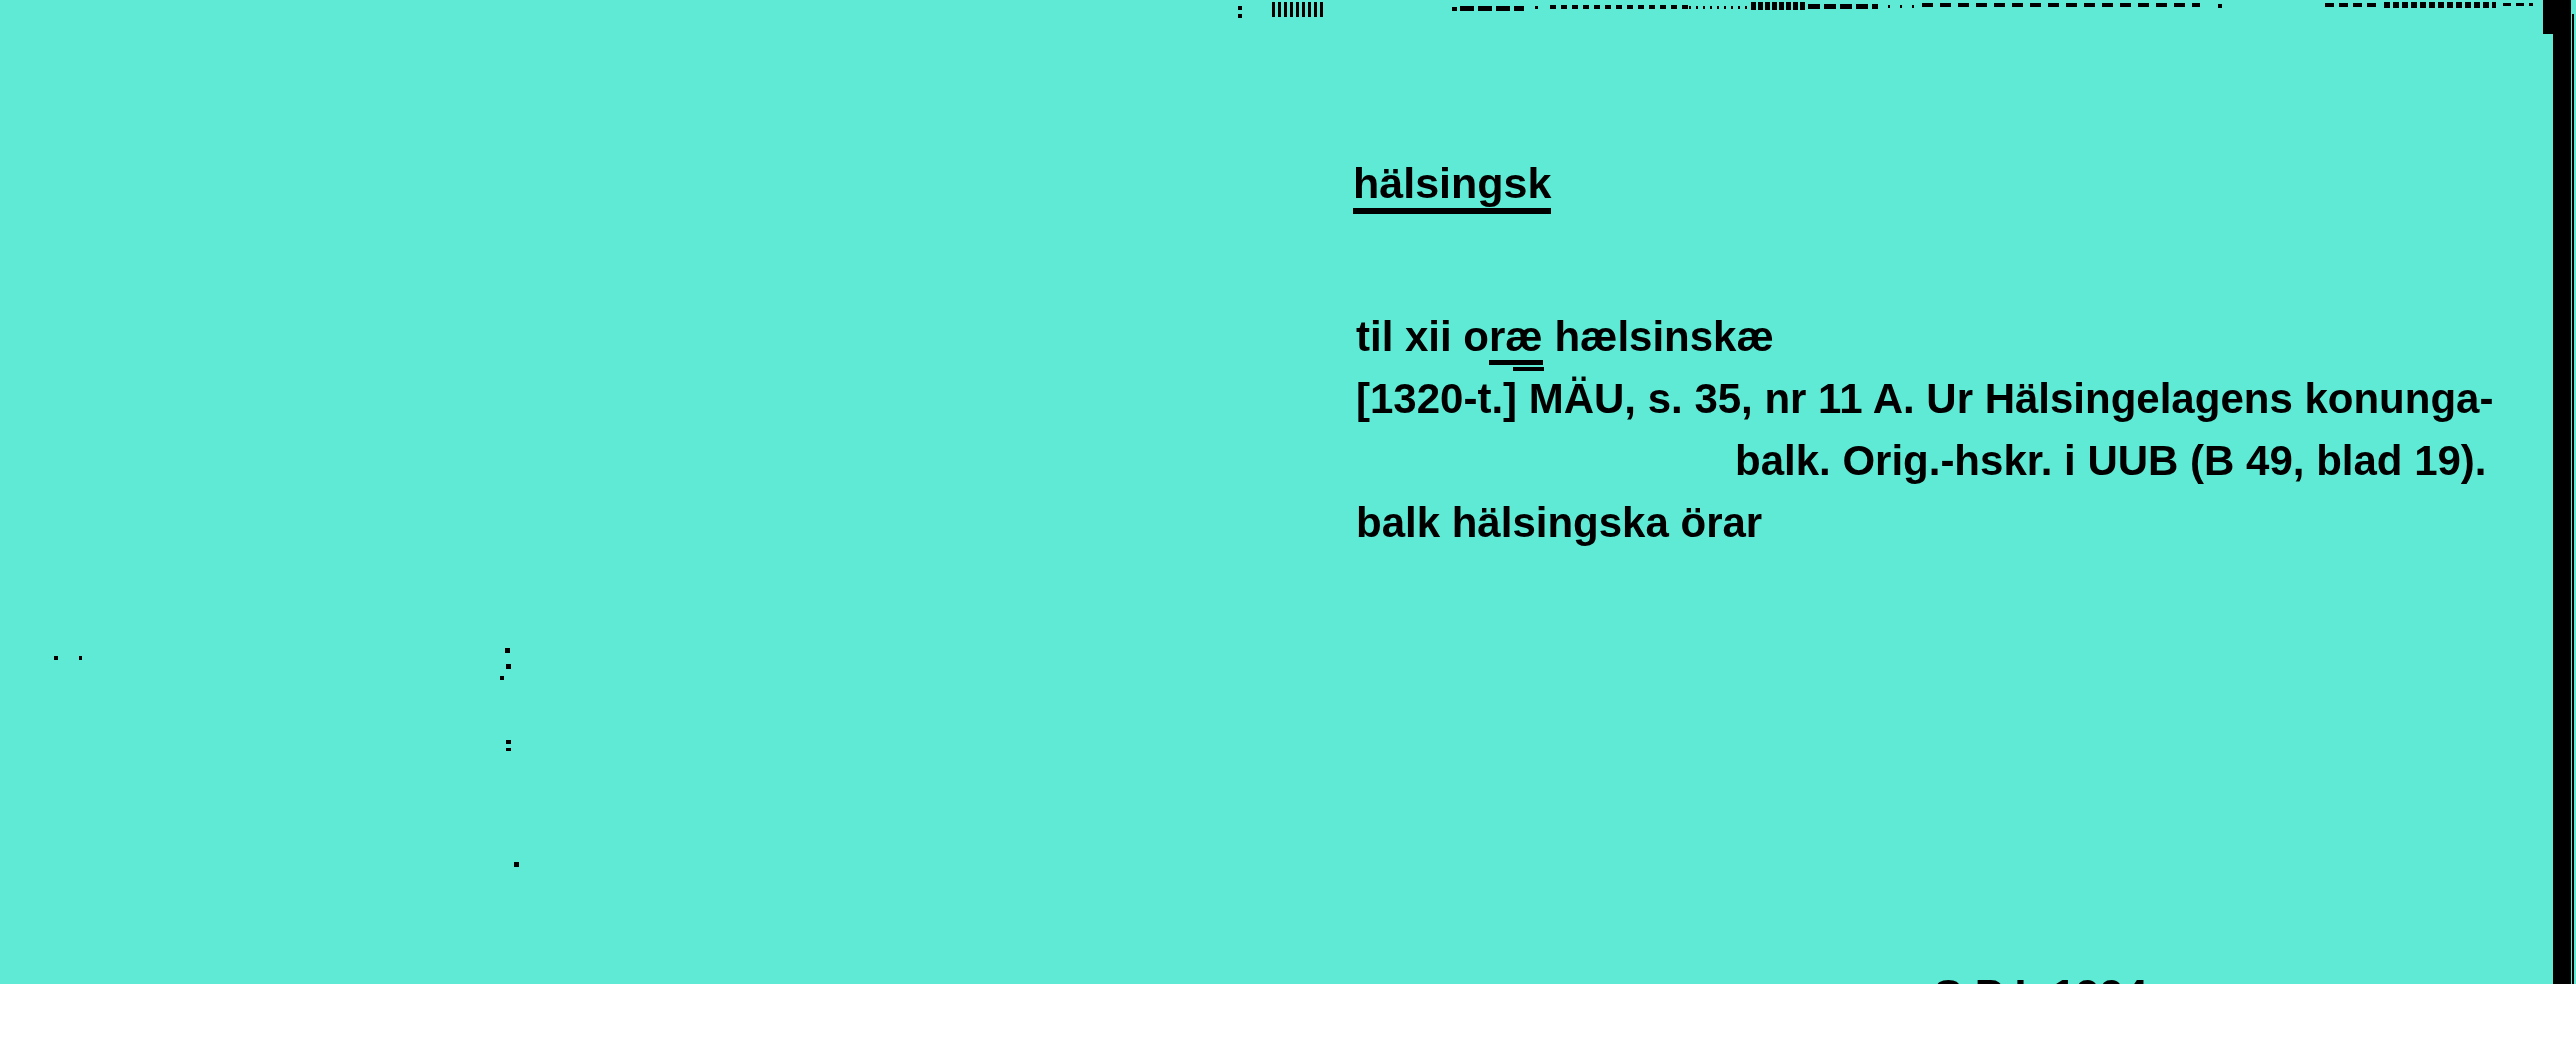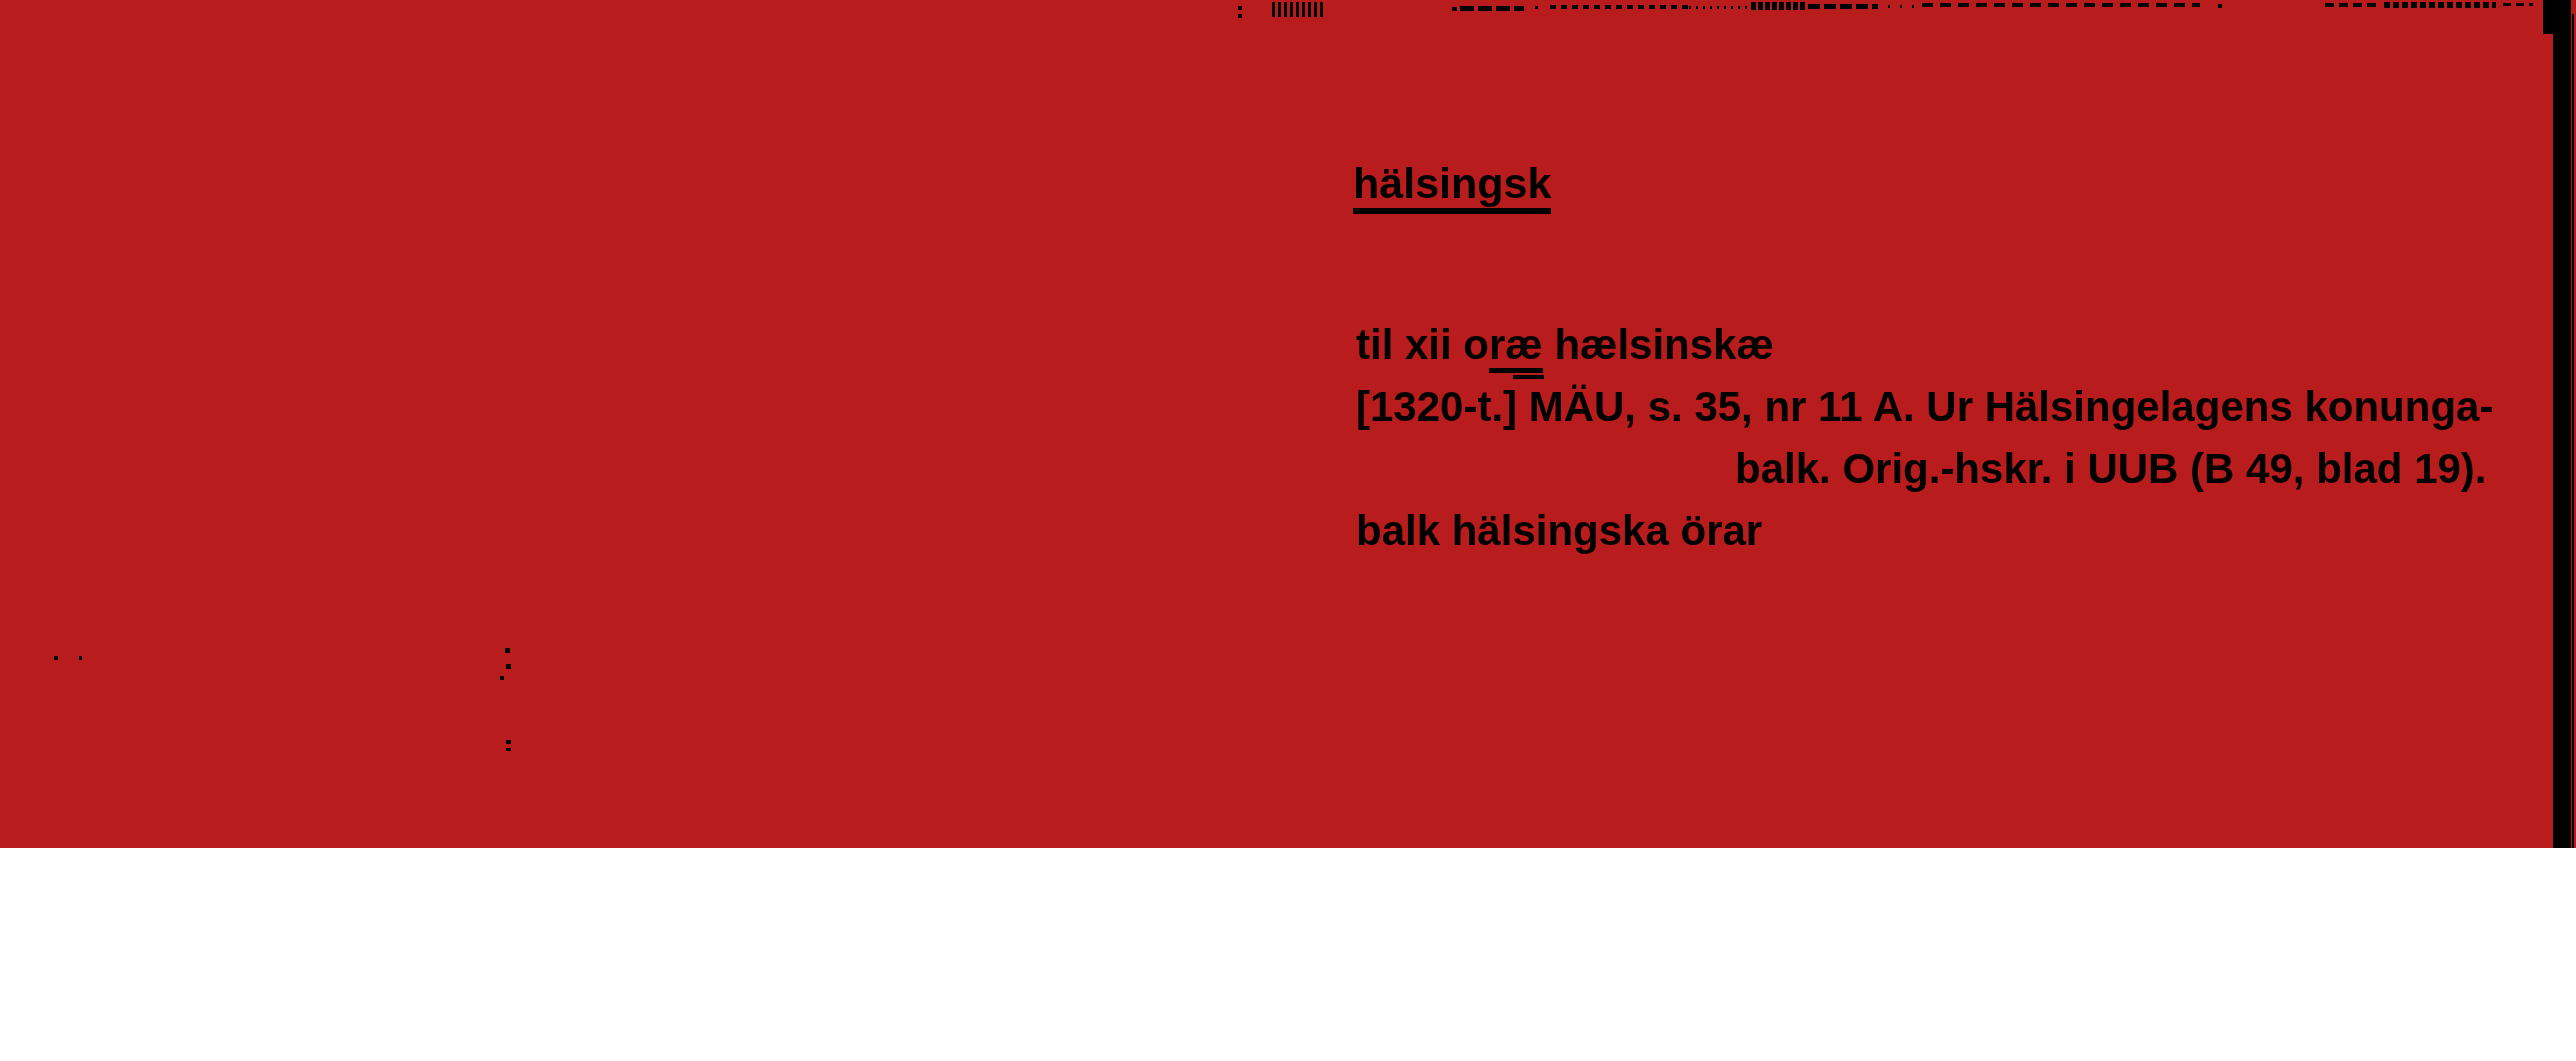--- a/index.html
+++ b/index.html
@@ -1,33 +1,33 @@
 <!DOCTYPE html>
 <html><head>
 <meta charset="utf-8">
 <style>
   html,body{margin:0;padding:0;background:#ffffff;}
   .canvas{
     position:relative;
-    width:2576px;height:848px;
-    background:#b91c1c;
+    width:2576px;height:984px;
+    background:#5eead4;
     overflow:hidden;
     font-family:"Liberation Sans", sans-serif;
     color:#000;
   }
   
   .headword{
     position:absolute;left:1353px;top:160px;
     display:inline-block;
     font-size:43px;line-height:46px;font-weight:700;
     border-bottom:6px solid #000;padding-bottom:2px;
     white-space:nowrap;
   }
   .bodyblock{
-    position:absolute;left:1356px;top:314px;
+    position:absolute;left:1356px;top:306px;
     font-size:42px;line-height:62px;font-weight:700;
     white-space:nowrap;
   }
   .bodyblock .indent{padding-left:379px;}
   
   .qu{
     position:relative;
     border-bottom:5px solid #000;
   }
   .qu::after{

